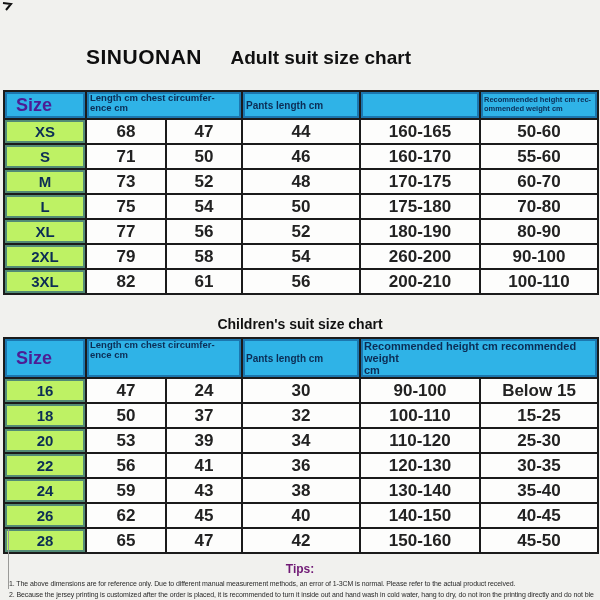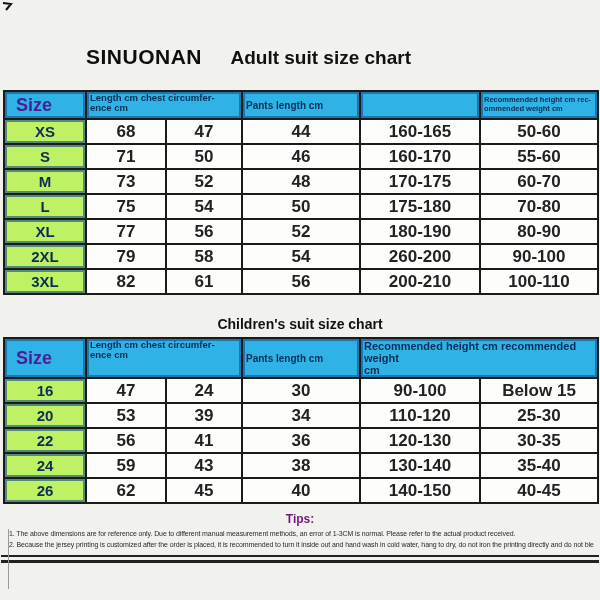--- a/index.html
+++ b/index.html
@@ -198,20 +198,28 @@
     <tbody>
         <tr>
           <td class="size-cell">16</td>
           <td class="val-cell">47</td>
           <td class="val-cell">24</td>
           <td class="val-cell">30</td>
           <td class="val-cell">90-100</td>
           <td class="val-cell">Below 15</td>
         </tr>
         <tr>
+          <td class="size-cell">18</td>
+          <td class="val-cell">50</td>
+          <td class="val-cell">37</td>
+          <td class="val-cell">32</td>
+          <td class="val-cell">100-110</td>
+          <td class="val-cell">15-25</td>
+        </tr>
+        <tr>
           <td class="size-cell">20</td>
           <td class="val-cell">53</td>
           <td class="val-cell">39</td>
           <td class="val-cell">34</td>
           <td class="val-cell">110-120</td>
           <td class="val-cell">25-30</td>
         </tr>
         <tr>
           <td class="size-cell">22</td>
           <td class="val-cell">56</td>
@@ -229,20 +237,28 @@
           <td class="val-cell">35-40</td>
         </tr>
         <tr>
           <td class="size-cell">26</td>
           <td class="val-cell">62</td>
           <td class="val-cell">45</td>
           <td class="val-cell">40</td>
           <td class="val-cell">140-150</td>
           <td class="val-cell">40-45</td>
         </tr>
+        <tr>
+          <td class="size-cell">28</td>
+          <td class="val-cell">65</td>
+          <td class="val-cell">47</td>
+          <td class="val-cell">42</td>
+          <td class="val-cell">150-160</td>
+          <td class="val-cell">45-50</td>
+        </tr>
       </tbody>
   </table>
 
   <div class="tips-title">Tips:</div>
 
   <div class="tips">
     <div class="tip-line">1. The above dimensions are for reference only. Due to different manual measurement methods, an error of 1-3CM is normal. Please refer to the actual product received.</div>
     <div class="tip-line">2. Because the jersey printing is customized after the order is placed, it is recommended to turn it inside out and hand wash in cold water, hang to dry, do not iron the printing directly and do not bleach. The actual product received shall prevail.</div>
   </div>
 

